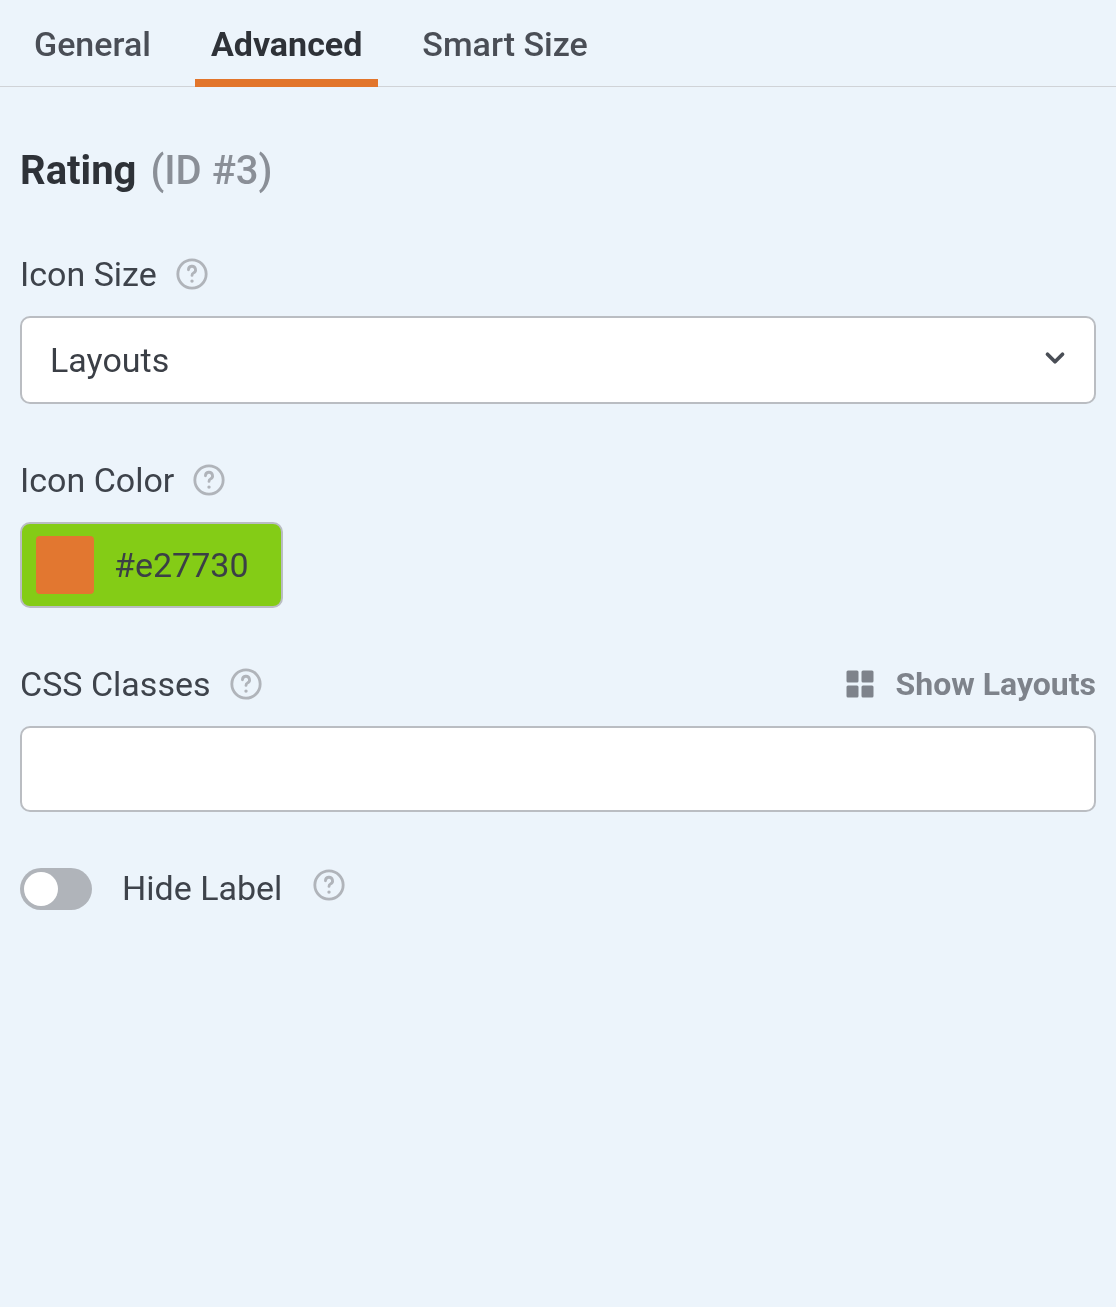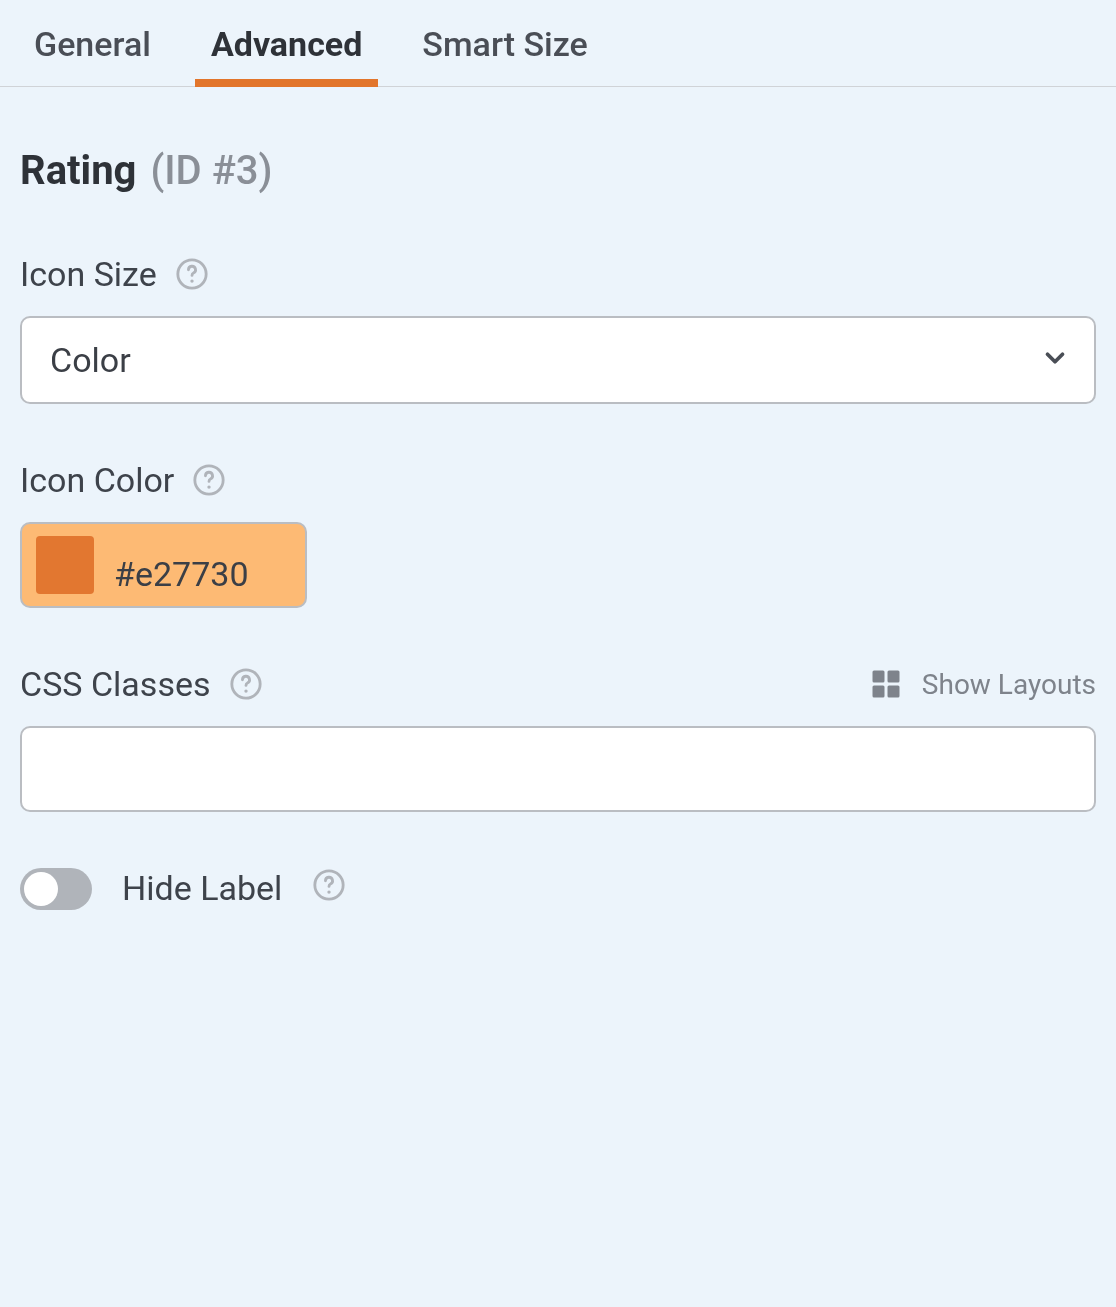--- a/index.html
+++ b/index.html
@@ -103,47 +103,47 @@
   }
   .select-caret {
     position: absolute;
     right: 26px;
     top: 50%;
     transform: translateY(-50%);
     pointer-events: none;
   }
   .color-wrap {
     display: inline-flex;
-    align-items: flex-end;
+    align-items: center;
     gap: 20px;
-    background: #fdba74;
+    background: #84cc16;
     border: 2px solid #babdc2;
     border-radius: 10px;
-    padding: 12px 56px 12px 14px;
+    padding: 12px 32px 12px 14px;
   }
   .swatch {
     width: 58px;
     height: 58px;
     background: #e27730;
     border-radius: 4px;
   }
   .color-text {
     font-size: 34px;
     color: #3b3f46;
   }
   .show-layouts {
     display: flex;
     align-items: center;
     gap: 18px;
     cursor: pointer;
   }
   .show-layouts-text {
-    font-size: 28px;
+    font-size: 32px;
     color: #7e838b;
-    font-weight: 400;
+    font-weight: 700;
   }
   .grid-icon {
     display:inline-flex;
   }
   .text-input {
     width: 100%;
     background: #fff;
     border: 2px solid #babdc2;
     border-radius: 10px;
     font-size: 34px;
@@ -197,21 +197,21 @@
       <span class="label">Icon Size</span>
       <span class="help-icon">
         <svg width="34" height="34" viewBox="0 0 24 24" fill="none" stroke="#b0b4ba" stroke-width="2">
           <circle cx="12" cy="12" r="10"></circle>
           <path d="M9.5 9a2.5 2.5 0 1 1 3.5 2.3c-.9.4-1 .9-1 1.7" stroke-linecap="round"></path>
           <circle cx="12" cy="17" r="1.2" fill="#b0b4ba" stroke="none"></circle>
         </svg>
       </span>
     </div>
     <div class="select-wrap">
-      <div class="select">Color</div>
+      <div class="select">Layouts</div>
       <span class="select-caret">
         <svg width="30" height="30" viewBox="0 0 24 24" fill="none" stroke="#4a4e56" stroke-width="3" stroke-linecap="round" stroke-linejoin="round">
           <polyline points="6 9 12 15 18 9"></polyline>
         </svg>
       </span>
     </div>
   </div>
 
   <div class="field">
     <div class="label-row">

